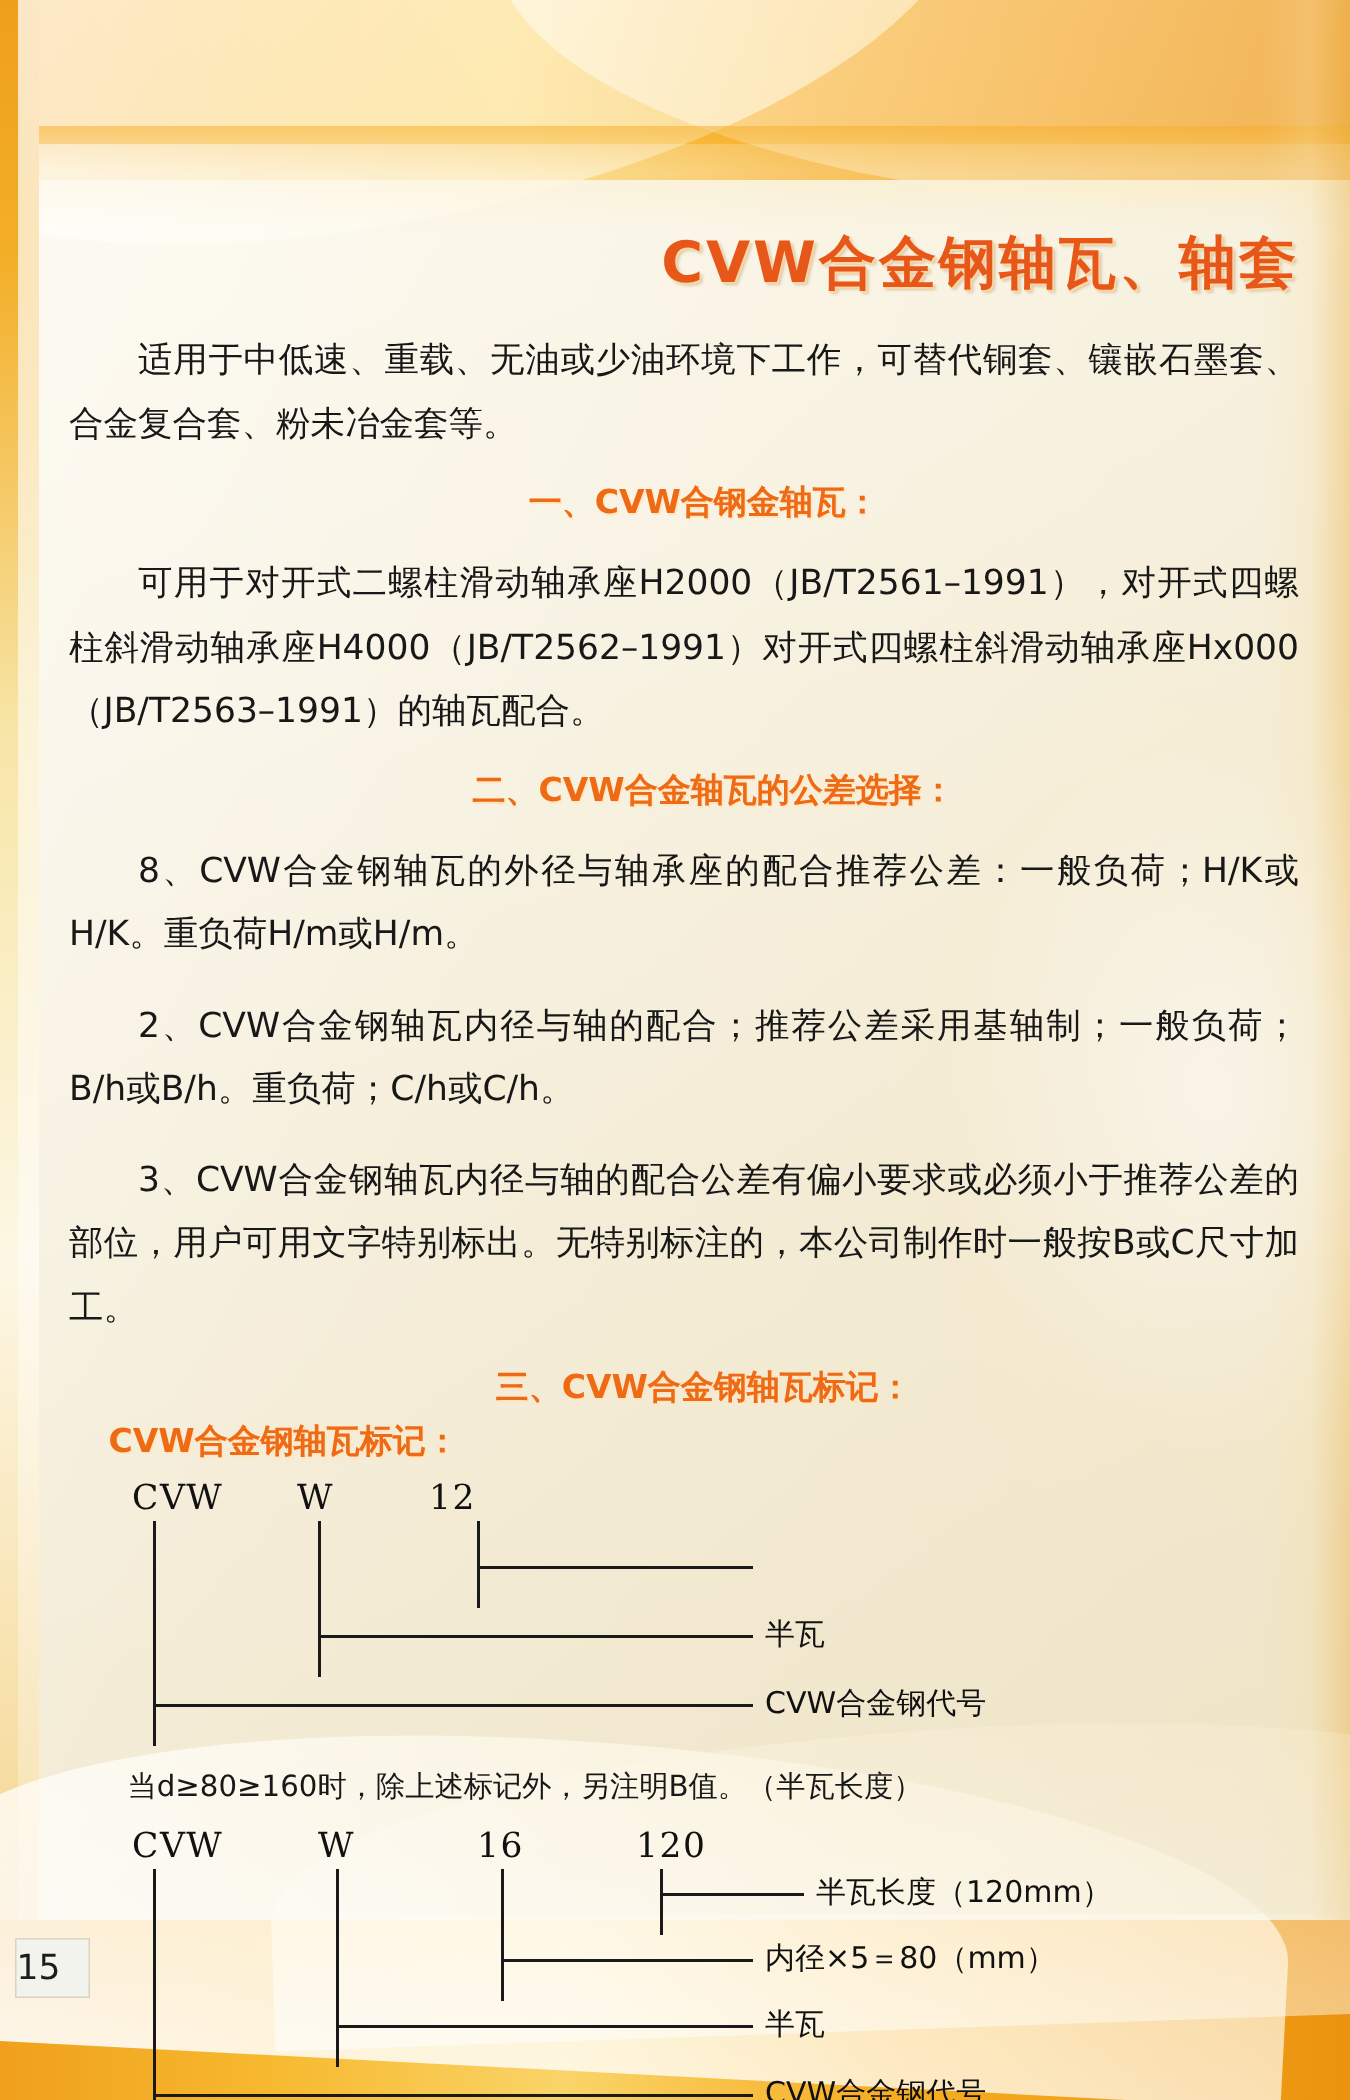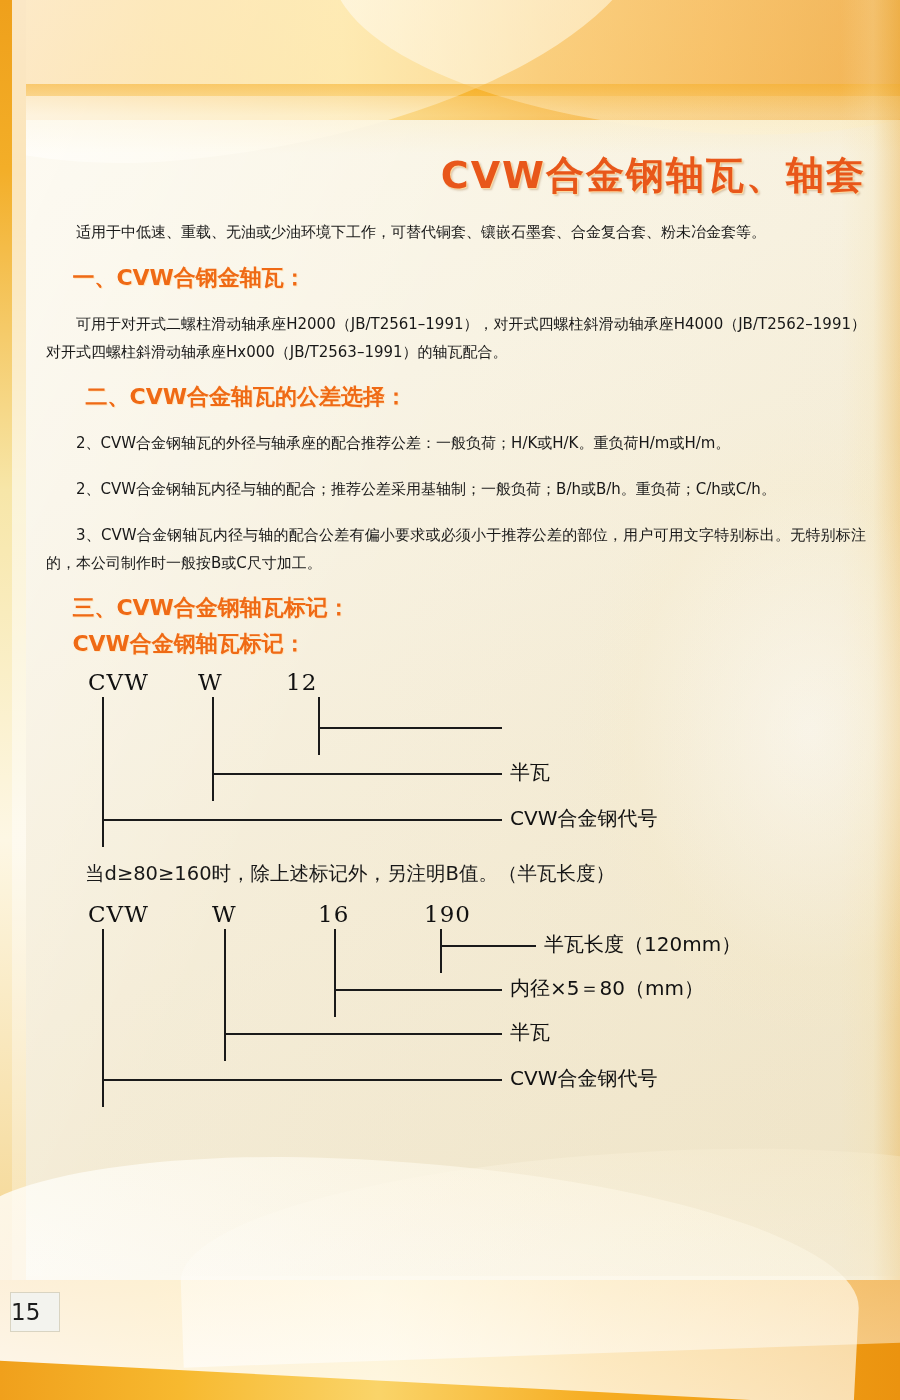--- a/index.html
+++ b/index.html
@@ -136,34 +136,35 @@
     font-size: 38px;
     font-weight: bold;
     letter-spacing: 2px;
     color: #e8571a;
     text-shadow: 1px 1px 0 #fcd8a0, 2px 2px 2px rgba(120,60,0,0.25);
     font-family: "DejaVu Sans", "Liberation Sans", sans-serif;
   }
 
   p.para {
     margin: 18px 0 0 0;
-    font-size: 15px;
+    font-size: 23px;
     line-height: 1.85;
     color: #181818;
     text-align: justify;
     text-indent: 2em;
   }
 
   h2.section {
     margin: 16px 0 4px 0;
     font-size: 22px;
     font-weight: bold;
     color: #ef6a15;
     text-shadow: 1px 1px 0 rgba(255,230,190,0.9);
     text-indent: 1.2em;
+    text-align: center;
   }
   h2.section.sub2 { text-indent: 1.8em; }
   h2.mark-title {
     margin: 6px 0 0 0;
     font-size: 22px;
     font-weight: bold;
     color: #ef6a15;
     text-shadow: 1px 1px 0 rgba(255,230,190,0.9);
     text-indent: 1.2em;
   }
@@ -235,21 +236,21 @@
   <div class="content">
 
     <h1 class="doc-title">CVW合金钢轴瓦、轴套</h1>
 
     <p class="para">适用于中低速、重载、无油或少油环境下工作，可替代铜套、镶嵌石墨套、合金复合套、粉未冶金套等。</p>
 
     <h2 class="section">一、CVW合钢金轴瓦：</h2>
     <p class="para">可用于对开式二螺柱滑动轴承座H2000（JB/T2561–1991），对开式四螺柱斜滑动轴承座H4000（JB/T2562–1991）对开式四螺柱斜滑动轴承座Hx000（JB/T2563–1991）的轴瓦配合。</p>
 
     <h2 class="section sub2">二、CVW合金轴瓦的公差选择：</h2>
-    <p class="para">2、CVW合金钢轴瓦的外径与轴承座的配合推荐公差：一般负荷；H/K或H/K。重负荷H/m或H/m。</p>
+    <p class="para">8、CVW合金钢轴瓦的外径与轴承座的配合推荐公差：一般负荷；H/K或H/K。重负荷H/m或H/m。</p>
     <p class="para">2、CVW合金钢轴瓦内径与轴的配合；推荐公差采用基轴制；一般负荷；B/h或B/h。重负荷；C/h或C/h。</p>
     <p class="para">3、CVW合金钢轴瓦内径与轴的配合公差有偏小要求或必须小于推荐公差的部位，用户可用文字特别标出。无特别标注的，本公司制作时一般按B或C尺寸加工。</p>
 
     <h2 class="section">三、CVW合金钢轴瓦标记：</h2>
     <h2 class="mark-title">CVW合金钢轴瓦标记：</h2>
 
     <div class="diagram">
       <span class="code-token" style="left:42px; top:0;">CVW</span>
       <span class="code-token" style="left:152px; top:0;">W</span>
       <span class="code-token" style="left:240px; top:0;">12</span>
@@ -265,21 +266,21 @@
       <span class="leader-label" style="left:464px; top:90px;">半瓦</span>
       <span class="leader-label" style="left:464px; top:136px;">CVW合金钢代号</span>
     </div>
 
     <p class="note-line">当d≥80≥160时，除上述标记外，另注明B值。（半瓦长度）</p>
 
     <div class="diagram second">
       <span class="code-token" style="left:42px;  top:0;">CVW</span>
       <span class="code-token" style="left:166px; top:0;">W</span>
       <span class="code-token" style="left:272px; top:0;">16</span>
-      <span class="code-token" style="left:378px; top:0;">190</span>
+      <span class="code-token" style="left:378px; top:0;">120</span>
 
       <div class="vline" style="left:56px;  top:28px; height:178px;"></div>
       <div class="vline" style="left:178px; top:28px; height:132px;"></div>
       <div class="vline" style="left:288px; top:28px; height:88px;"></div>
       <div class="vline" style="left:394px; top:28px; height:44px;"></div>
 
       <div class="hline" style="left:394px; top:44px;  width:96px;"></div>
       <div class="hline" style="left:288px; top:88px;  width:168px;"></div>
       <div class="hline" style="left:178px; top:132px; width:278px;"></div>
       <div class="hline" style="left:56px;  top:178px; width:400px;"></div>

